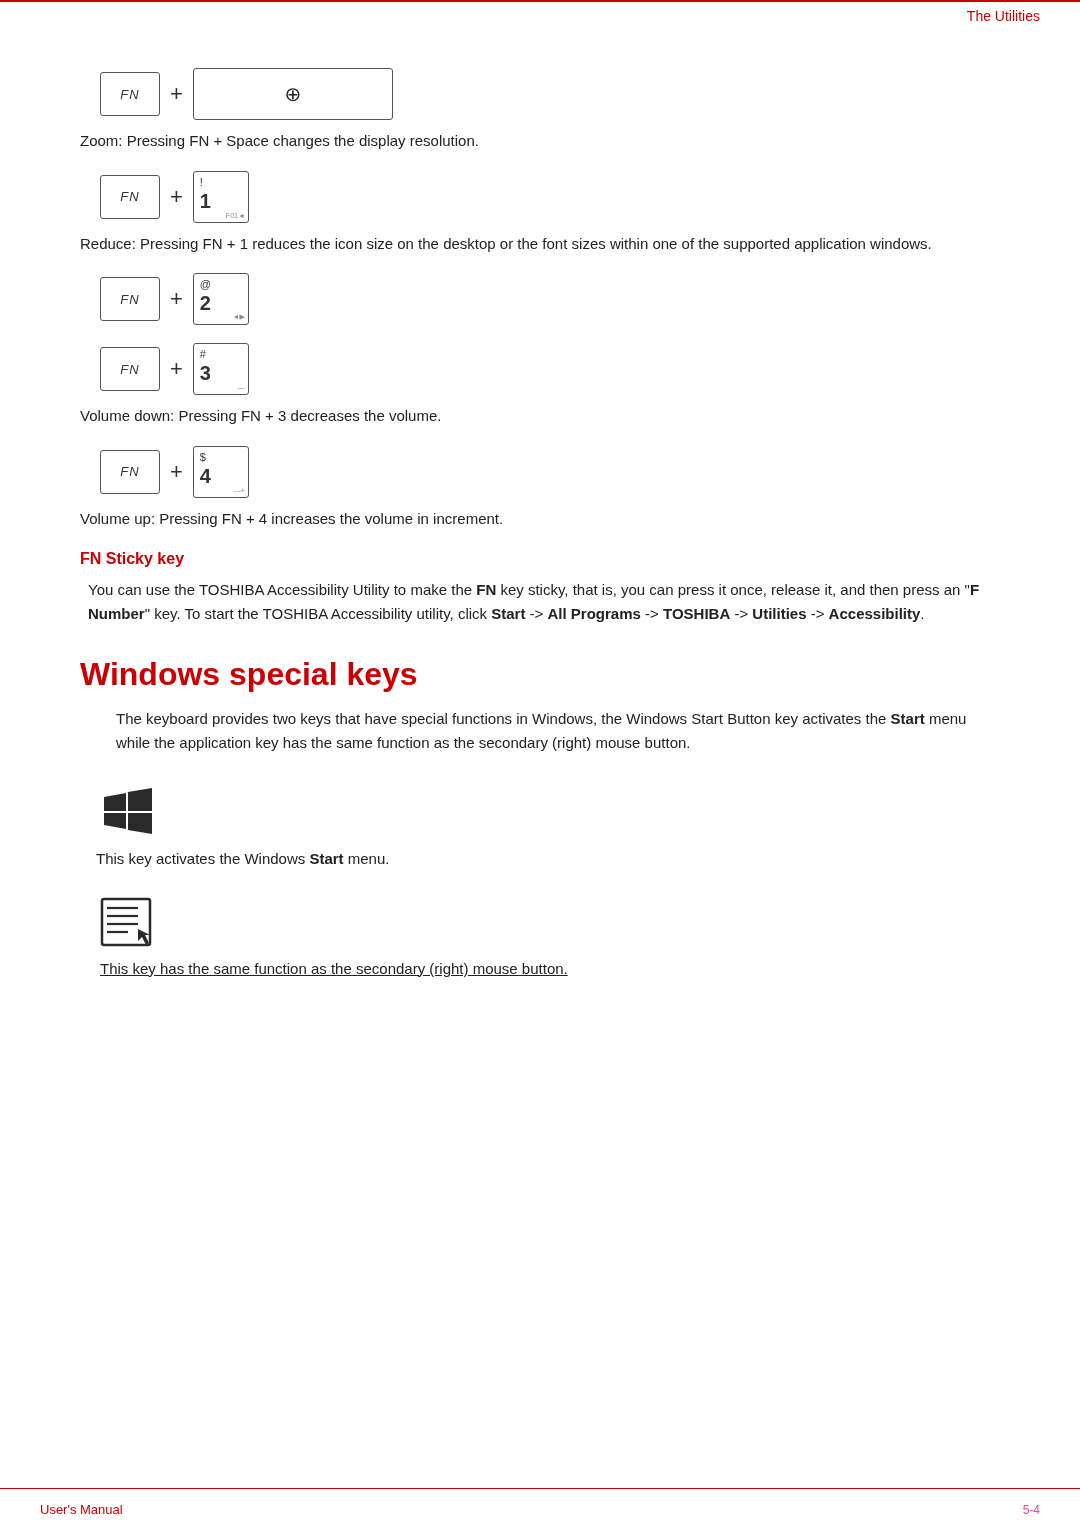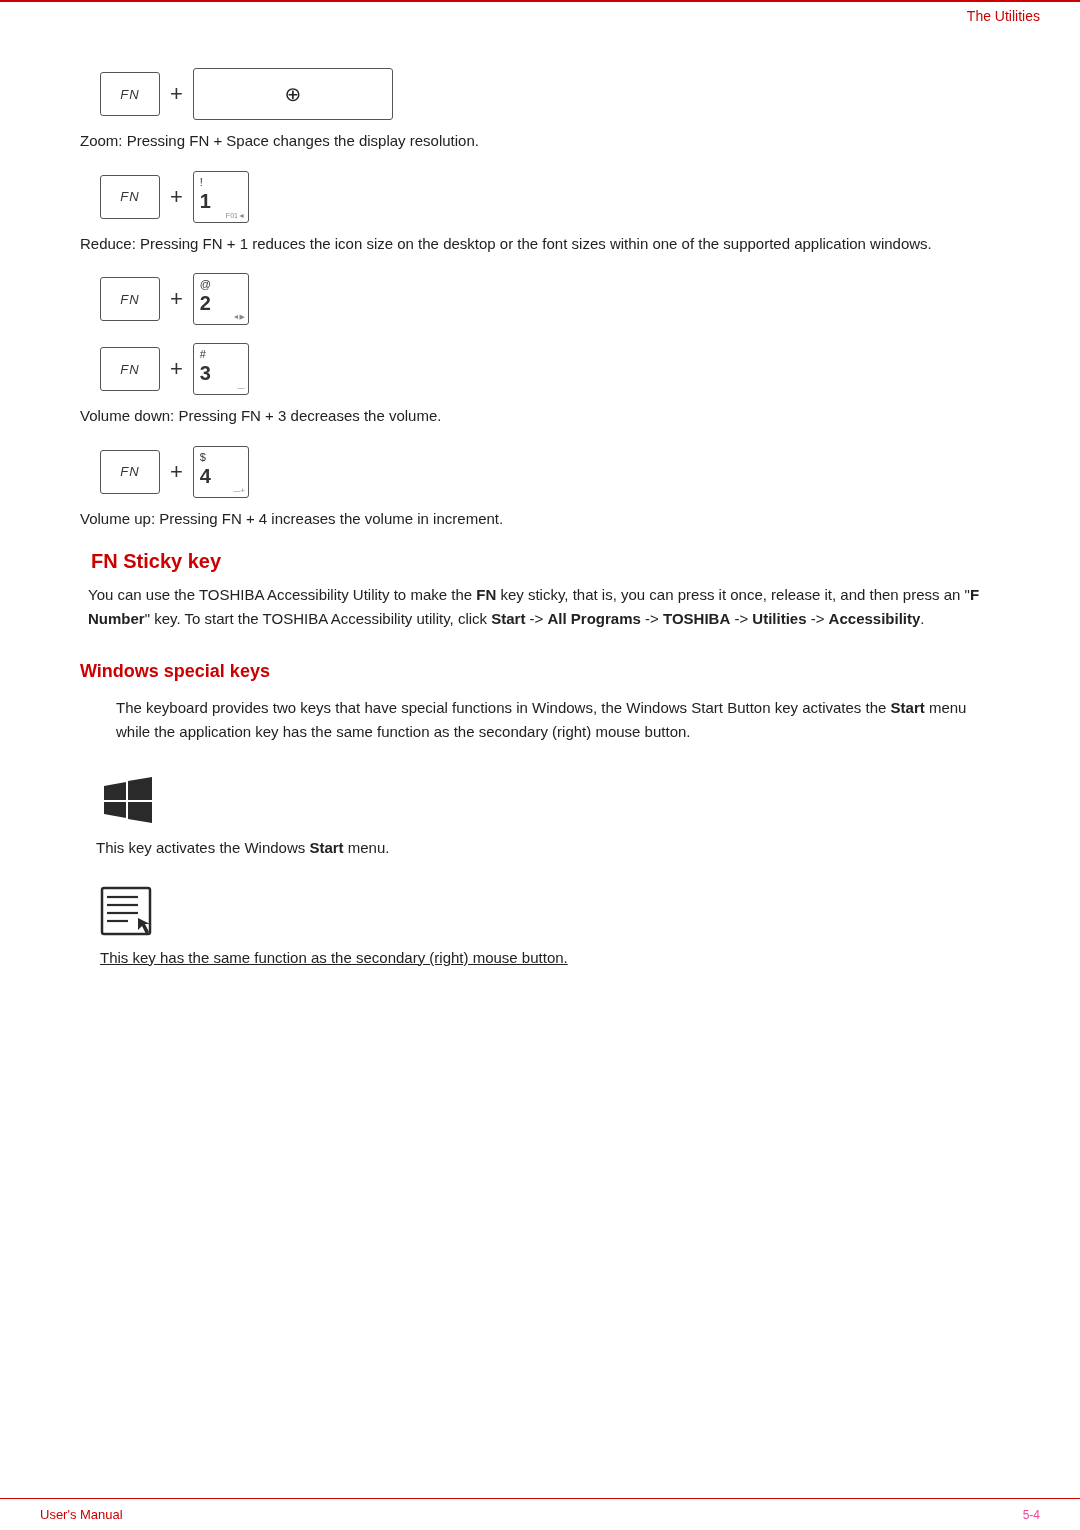--- a/index.html
+++ b/index.html
@@ -115,36 +115,35 @@
     }
 
     .description-text strong, .description-text b {
       font-weight: normal;
       margin-top: 25px;
     }
 
     
     .fn-sticky-heading {
       color: #cc0000;
-      font-size: 20px;
+      font-size: 16px;
       font-weight: bold;
       margin-top: 20px;
       margin-bottom: 10px;
-      margin-left: 11px;
     }
 
     .fn-sticky-text {
       line-height: 1.6;
       margin-left: 8px;
     }
 
     
     .windows-heading {
       color: #cc0000;
-      font-size: 18px;
+      font-size: 32px;
       font-weight: bold;
       margin-top: 30px;
       margin-bottom: 14px;
       border-bottom: none;
     }
 
     .section-intro {
       line-height: 1.6;
       margin-left: 36px;
       margin-bottom: 16px;
@@ -175,21 +174,21 @@
       line-height: 1.5;
       text-decoration: underline;
     }
 
     
     .footer {
       position: absolute;
       bottom: 0;
       left: 0;
       right: 0;
-      height: 32px;
+      height: 42px;
       border-top: 1.5px solid #cc0000;
       display: flex;
       align-items: center;
       justify-content: space-between;
       padding: 0 40px;
       gap: 12px;
     }
 
     .footer-left {
       color: #cc0000;

